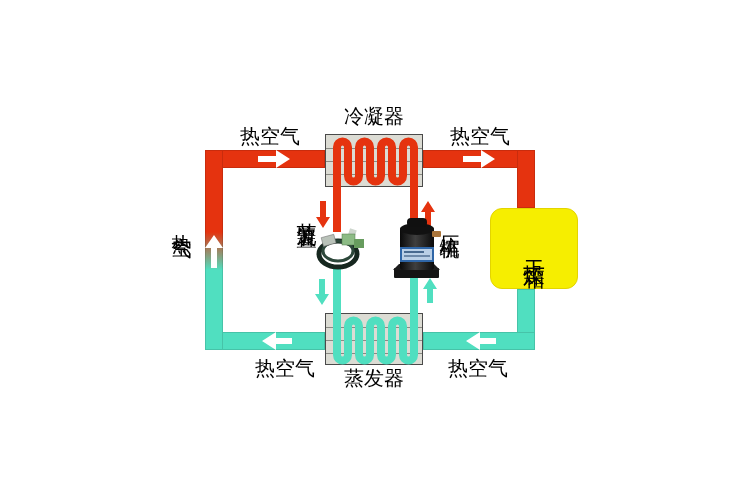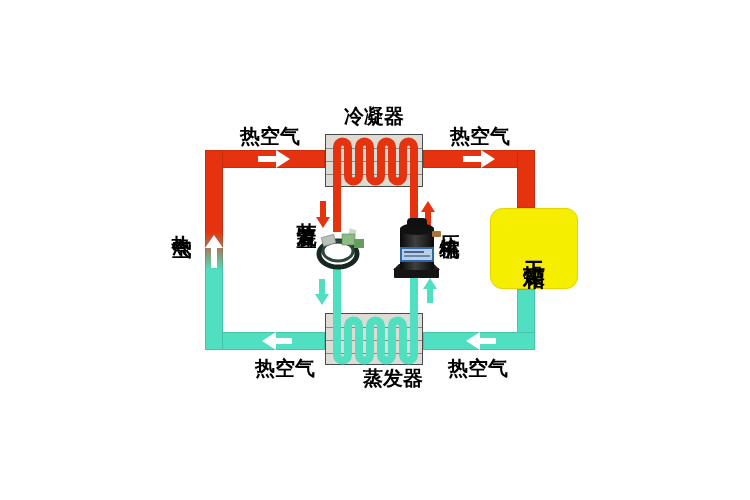--- a/index.html
+++ b/index.html
@@ -24,21 +24,21 @@
     position:absolute;width:98px;background:var(--exchanger-fill);
     border:1px solid var(--exchanger-border);box-sizing:border-box;
   }
   .fin{position:absolute;left:0;width:100%;height:1px;background:#8a8a84;}
   #drying-box{
     position:absolute;left:490px;top:208px;width:88px;height:81px;
     background:var(--drying-box-fill);border:1px solid #e3d400;border-radius:12px;
     display:flex;align-items:center;justify-content:center;box-sizing:border-box;
   }
   .label{
-    position:absolute;font-weight:bold;font-size:20px;color:var(--label-text);
+    position:absolute;font-weight:normal;font-size:20px;color:var(--label-text);
     white-space:nowrap;line-height:1;
   }
   .vlabel{writing-mode:vertical-rl;text-orientation:upright;letter-spacing:2px;}
   #drying-box .vlabel{position:static;font-size:22px;letter-spacing:4px;}
   #overlay{position:absolute;left:0;top:0;width:750px;height:500px;pointer-events:none;}
 </style>
 </head>
 <body>
 
 <div id="canvas">
@@ -108,21 +108,21 @@
       <rect x="407" y="218" width="20" height="9" rx="4" fill="#101010"></rect>
       <rect x="432" y="231" width="9" height="6" rx="1" fill="#a9743a"></rect>
       <rect x="400" y="247" width="34" height="15" fill="#2f66a7"></rect>
       <rect x="402" y="249" width="30" height="11" fill="#b9cfe6"></rect>
       <rect x="404" y="251" width="20" height="2" fill="#47698f"></rect>
       <rect x="404" y="255" width="26" height="2" fill="#6c88a8"></rect>
     </g>
   </svg>
 
   <div class="label" style="left:325px;top:106px;width:98px;text-align:center">冷凝器</div>
-  <div class="label" style="left:325px;top:368px;width:98px;text-align:right">蒸发器</div>
+  <div class="label" style="left:325px;top:368px;width:98px;text-align:center">蒸发器</div>
 
   <div class="label" style="left:240px;top:126px">热空气</div>
   <div class="label" style="left:450px;top:126px">热空气</div>
   <div class="label" style="left:255px;top:358px">热空气</div>
   <div class="label" style="left:448px;top:358px">热空气</div>
   <div class="label vlabel" style="left:172px;top:219px">热空气</div>
 
   <div class="label vlabel" style="left:297px;top:207px">节流装置</div>
   <div class="label vlabel" style="left:440px;top:219px">压缩机</div>
 

